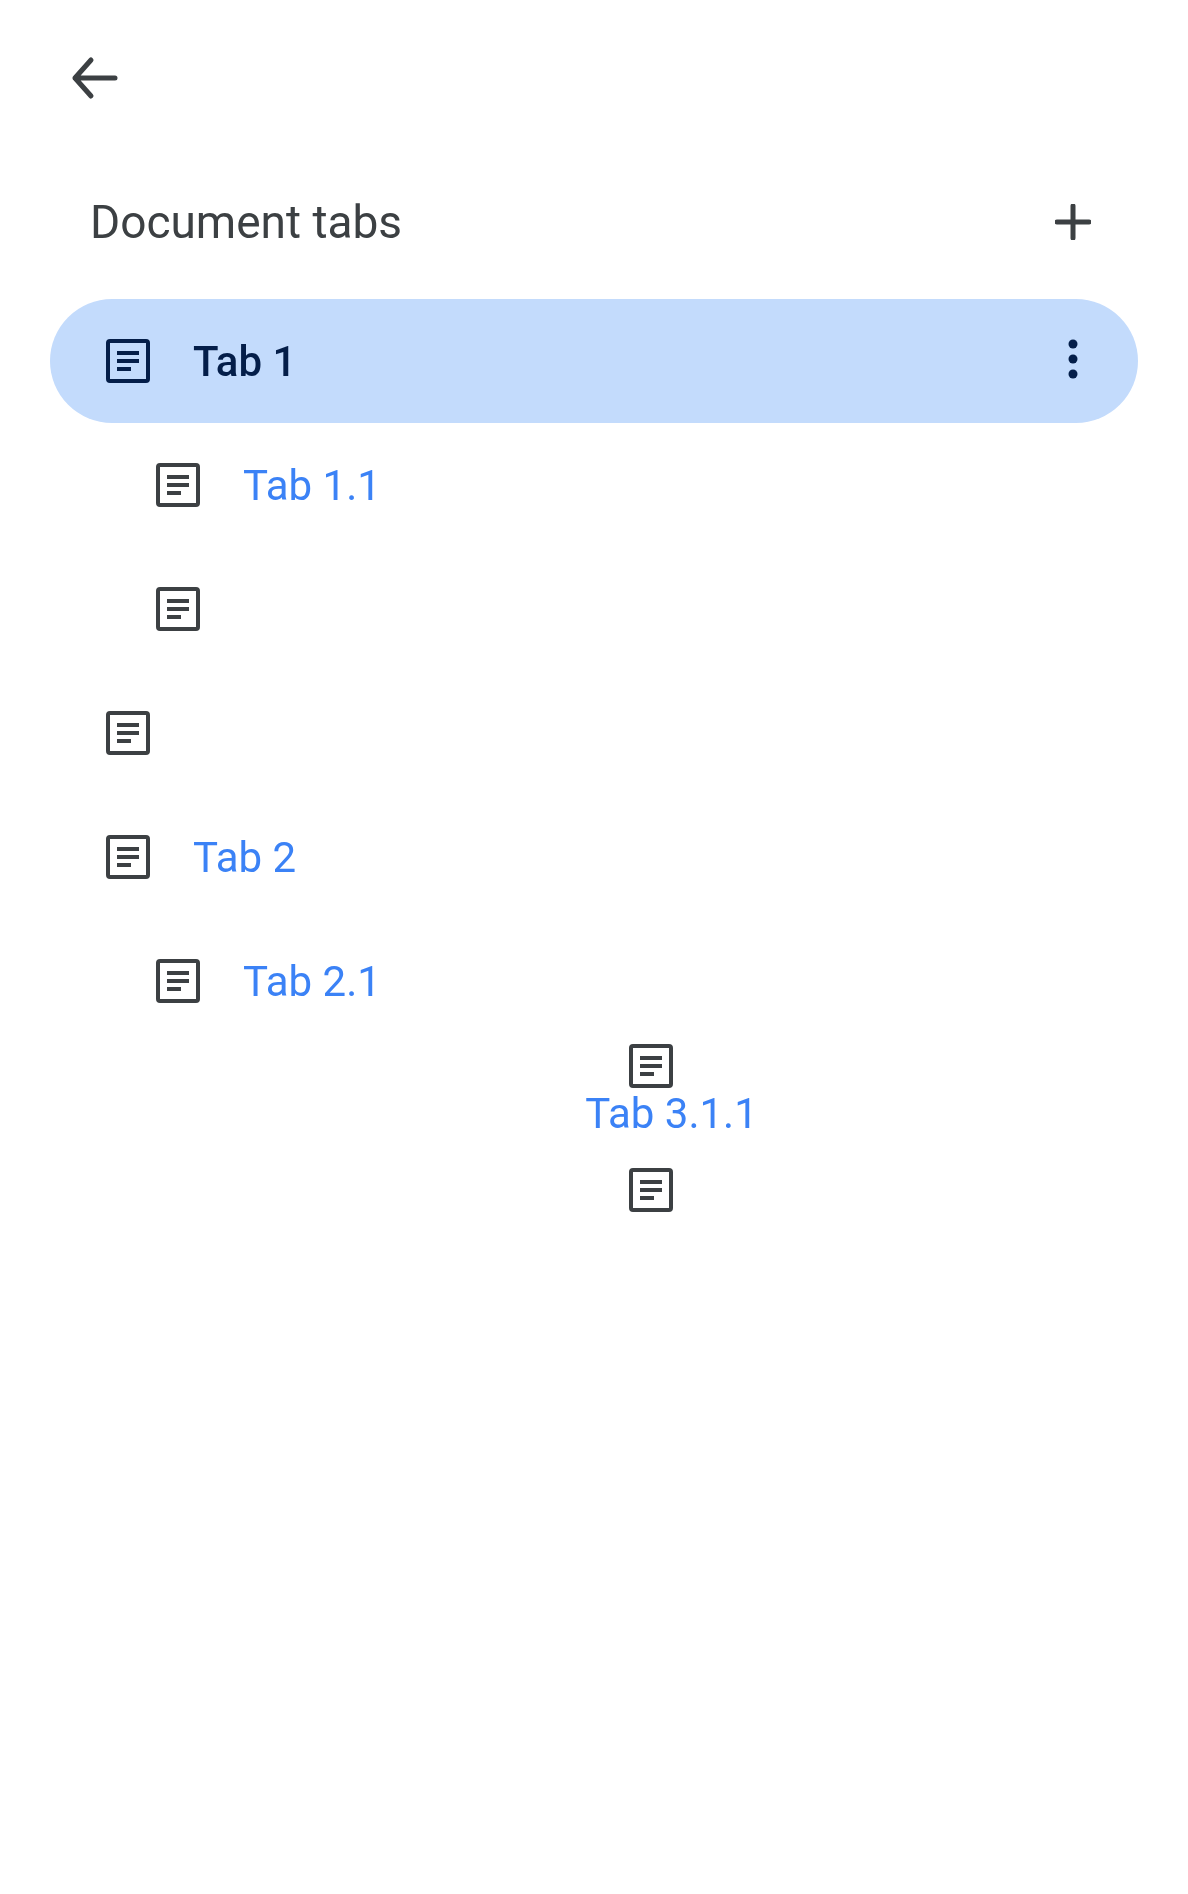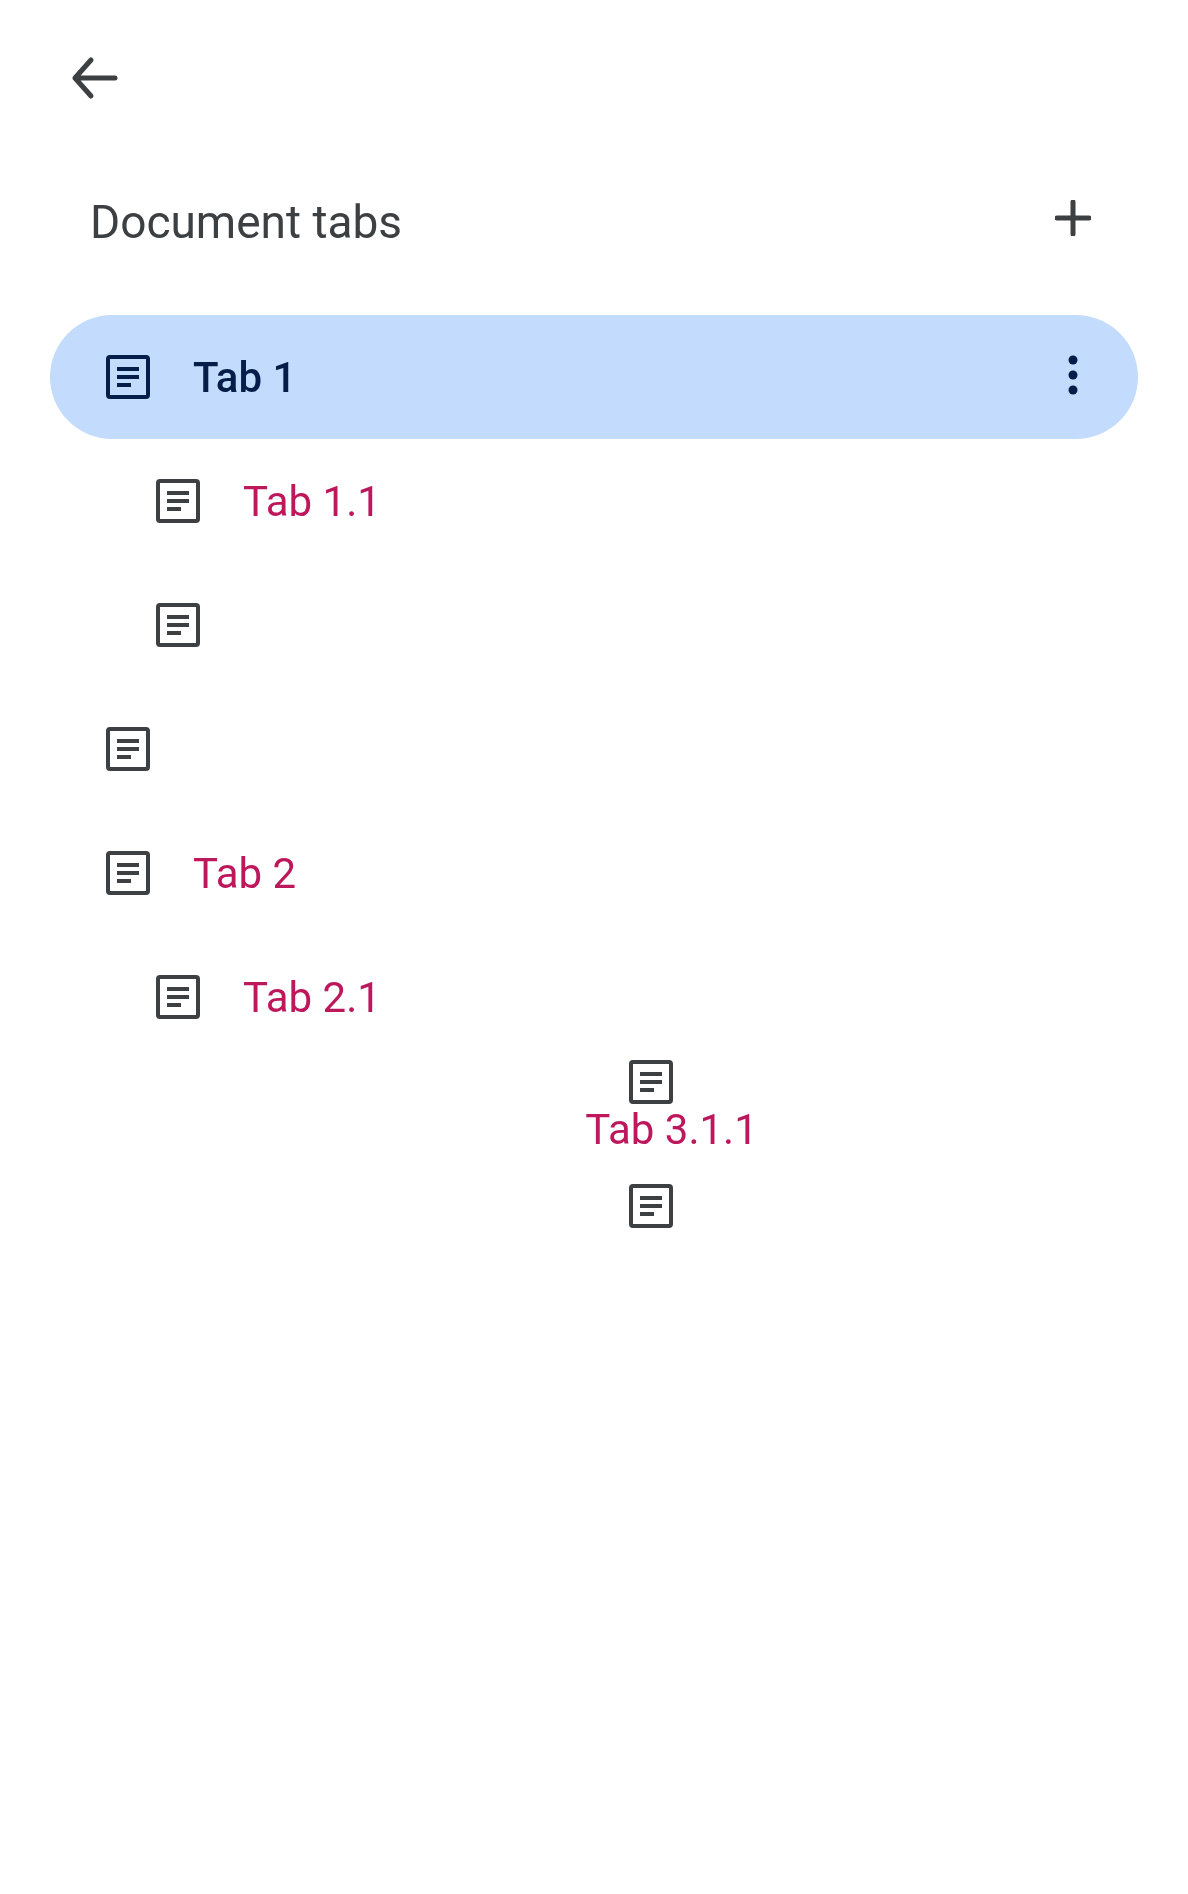--- a/index.html
+++ b/index.html
@@ -29,21 +29,21 @@
     }
     .back-button svg {
       width: 52px;
       height: 52px;
       stroke: #3c4043;
       stroke-width: 5;
       fill: none;
     }
     .header-row {
       display: flex;
-      align-items: flex-start;
+      align-items: flex-end;
       justify-content: space-between;
       padding: 0 40px 50px 40px;
     }
     .header-title {
       font-size: 46px;
       font-weight: 400;
       color: #3c4043;
     }
     .plus-button {
       width: 50px;
@@ -54,21 +54,20 @@
       cursor: pointer;
     }
     .plus-button svg {
       width: 36px;
       height: 36px;
       stroke: #3c4043;
       stroke-width: 5;
     }
     .tabs-list {
       padding: 0 0 0 0;
-      margin-top: 16px;
     }
     .tab-item {
       display: flex;
       align-items: center;
       height: 124px;
       border-radius: 62px;
       cursor: pointer;
       position: relative;
       margin-bottom: 0;
     }
@@ -91,21 +90,21 @@
       flex-shrink: 0;
       margin-right: 42px;
     }
     .doc-icon svg {
       width: 100%;
       height: 100%;
     }
     .tab-label {
       font-size: 42px;
       font-weight: 400;
-      color: #be185d;
+      color: #3b82f6;
       flex: 1;
     }
     .tab-item.selected .tab-label {
       color: #041e49;
       font-weight: 500;
     }
     .tab-item.selected .doc-icon svg {
       stroke: #041e49;
     }
     .more-button {

